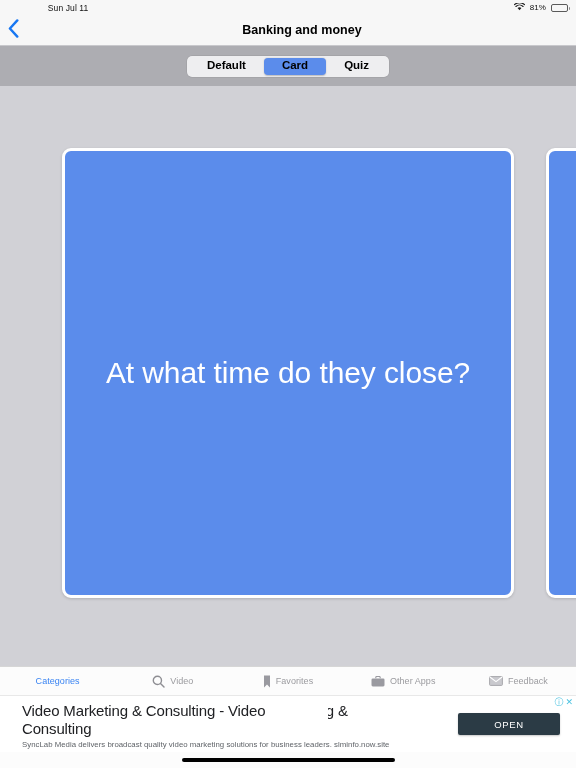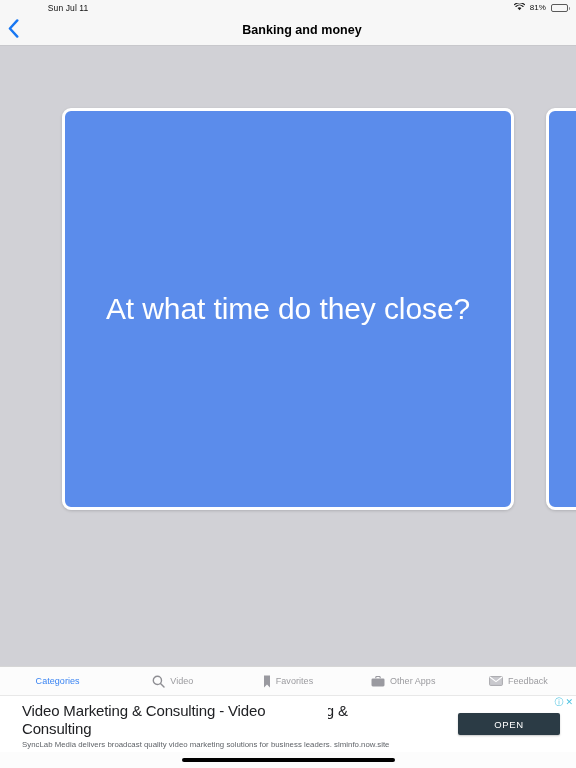--- a/index.html
+++ b/index.html
@@ -136,21 +136,21 @@
   
   .cardarea {
     flex: 1 1 auto;
     position: relative;
     background: #d1d1d6;
     overflow: hidden;
   }
   .card {
     position: absolute;
     top: 62px;
-    height: 402px;
+    height: 450px;
     background: #5b8ceb;
     border: 3px solid #ffffff;
     border-radius: 9px;
     box-sizing: border-box;
     display: flex;
     align-items: center;
     justify-content: center;
     box-shadow: 0 1px 3px rgba(0,0,0,0.16);
     cursor: pointer;
   }
@@ -322,20 +322,27 @@
     <button class="nav-back">
       <span>
         <svg width="11" height="19" viewBox="0 0 11 19">
           <path d="M9.3 1.4 L1.9 9.5 L9.3 17.6" stroke="#1877f2" stroke-width="2.4" fill="none" stroke-linecap="round" stroke-linejoin="round"></path>
         </svg>
       </span>
     </button>
     <div class="nav-title">Banking and money</div>
   </div>
 
+  <div class="segband">
+    <div class="segctl">
+      <button class="seg">Default</button>
+      <button class="seg active">Card</button>
+      <button class="seg">Quiz</button>
+    </div>
+  </div>
 
   <div class="cardarea">
     <div class="card card-main">
       <div class="card-text">At what time do they close?</div>
     </div>
     <div class="card card-next">
       <div class="card-text"></div>
     </div>
   </div>
 

